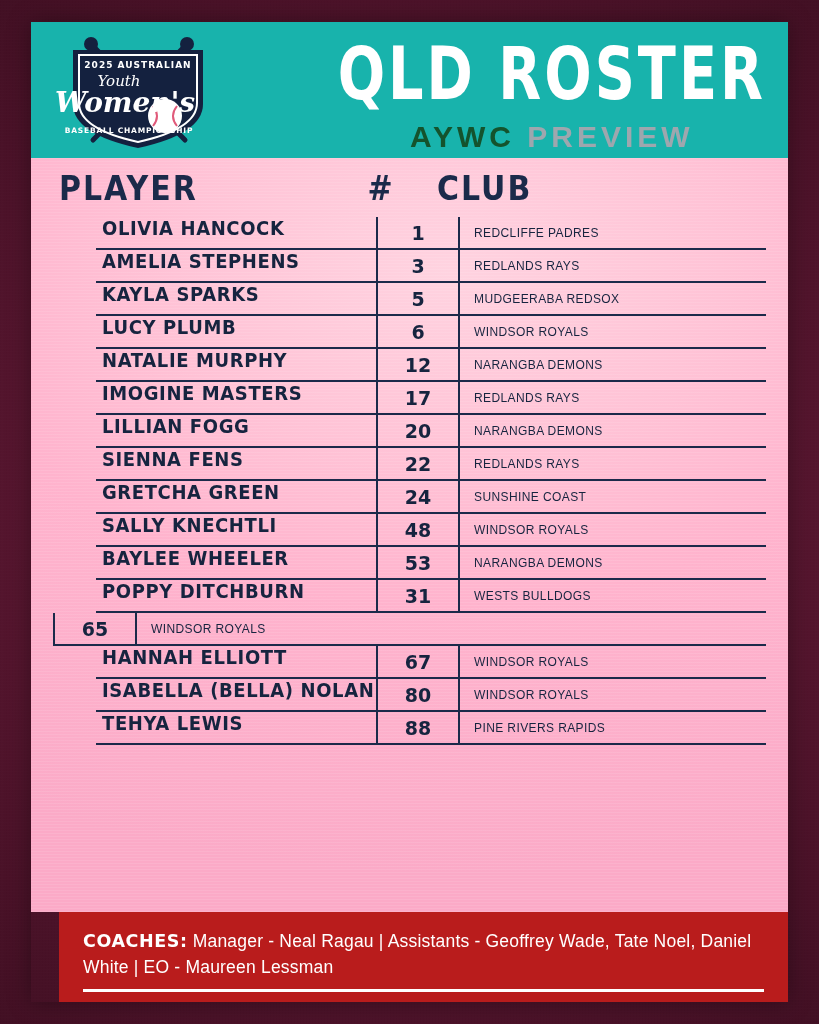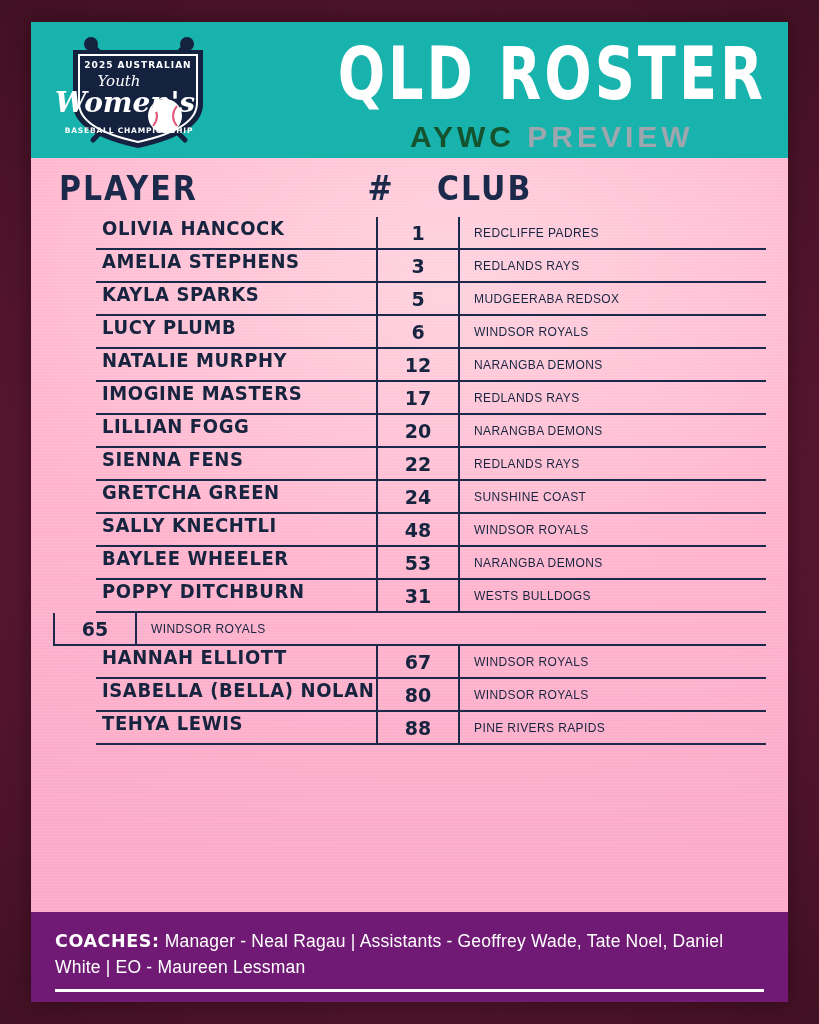--- a/index.html
+++ b/index.html
@@ -160,24 +160,25 @@
     letter-spacing: 0.4px;
     color: #16243f;
     box-sizing: border-box;
   }
   .row:first-of-type .cell-num { border-top: 0; }
 
   
   .footer {
     position: relative;
     height: 90px;
-    background: #701a75;
+    background: #b91c1c;
     color: #ffffff;
     padding: 16px 24px 0 24px;
     box-sizing: border-box;
+    margin-left: 28px;
   }
   .footer-text {
     font-size: 17.5px;
     line-height: 26px;
     letter-spacing: 0.2px;
   }
   .footer-text b {
     font-family: "DejaVu Sans", sans-serif;
     font-weight: bold;
     letter-spacing: 0.6px;

